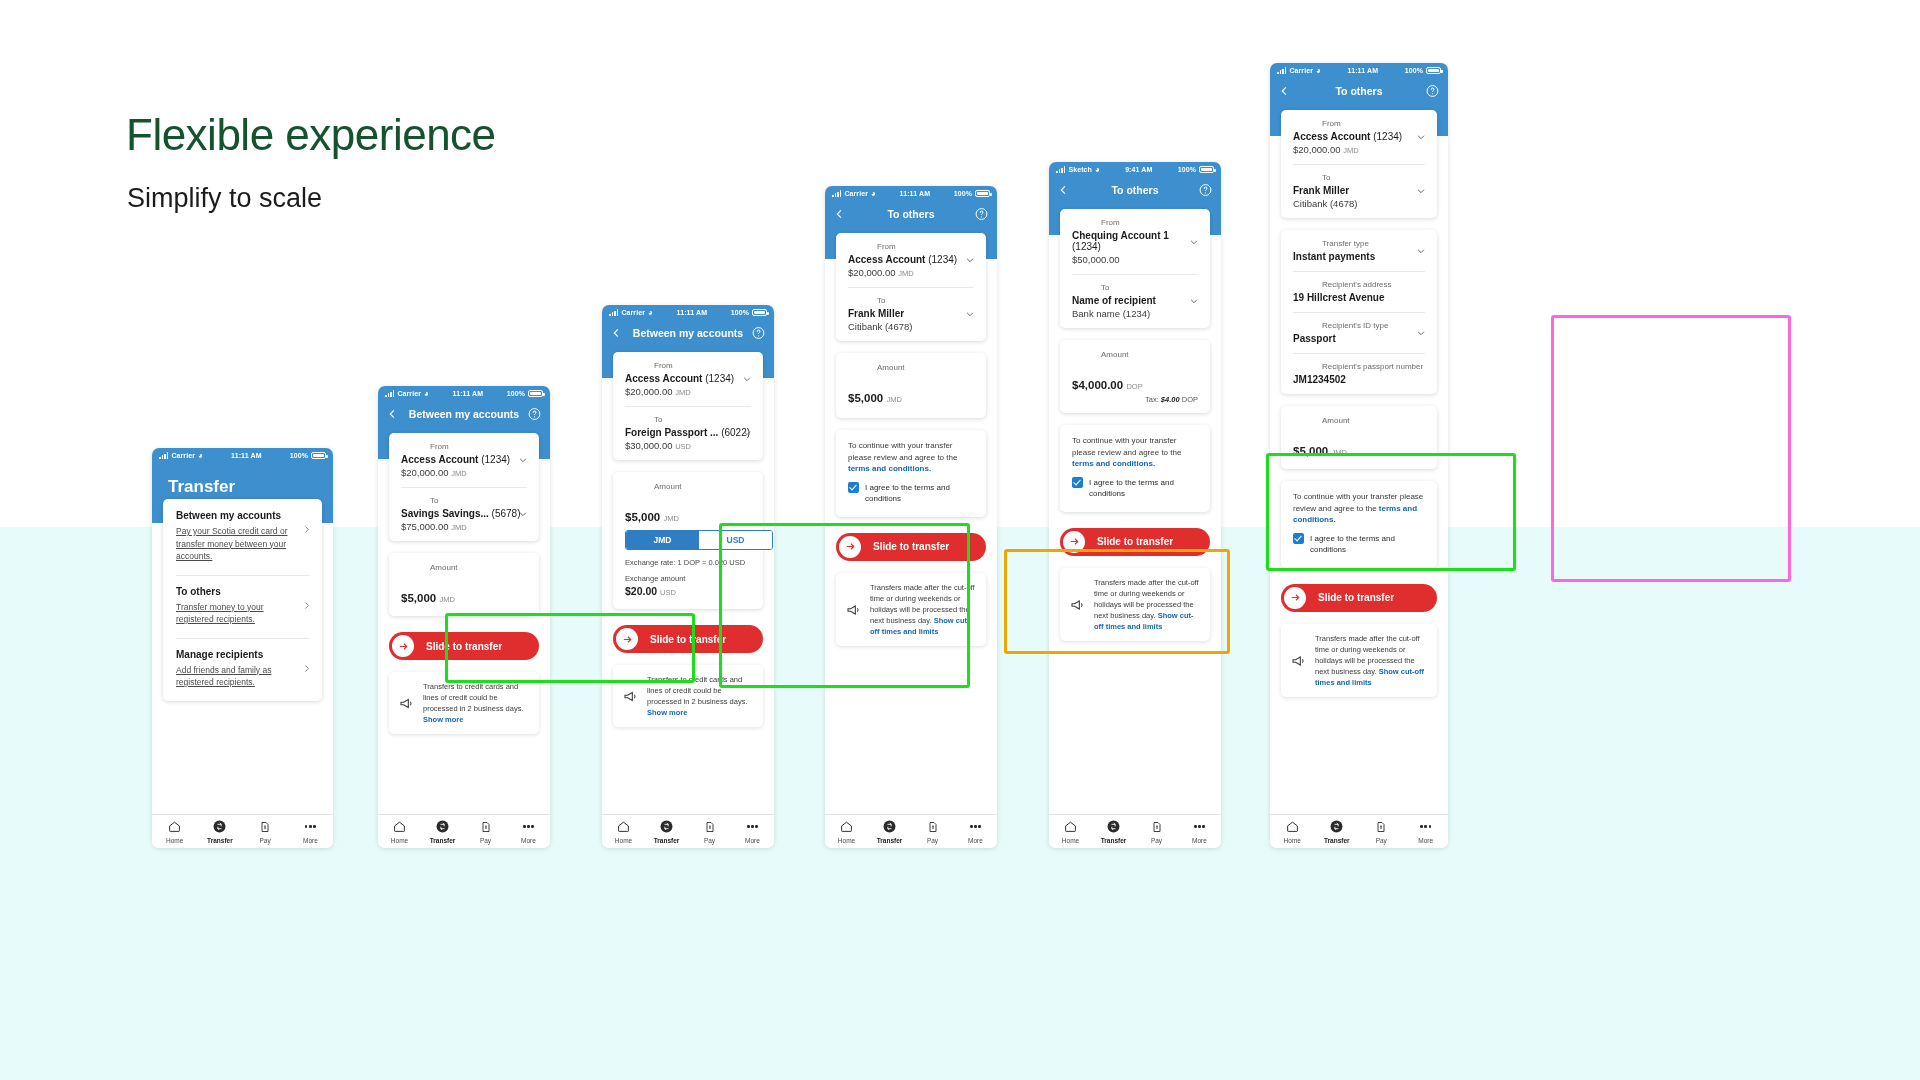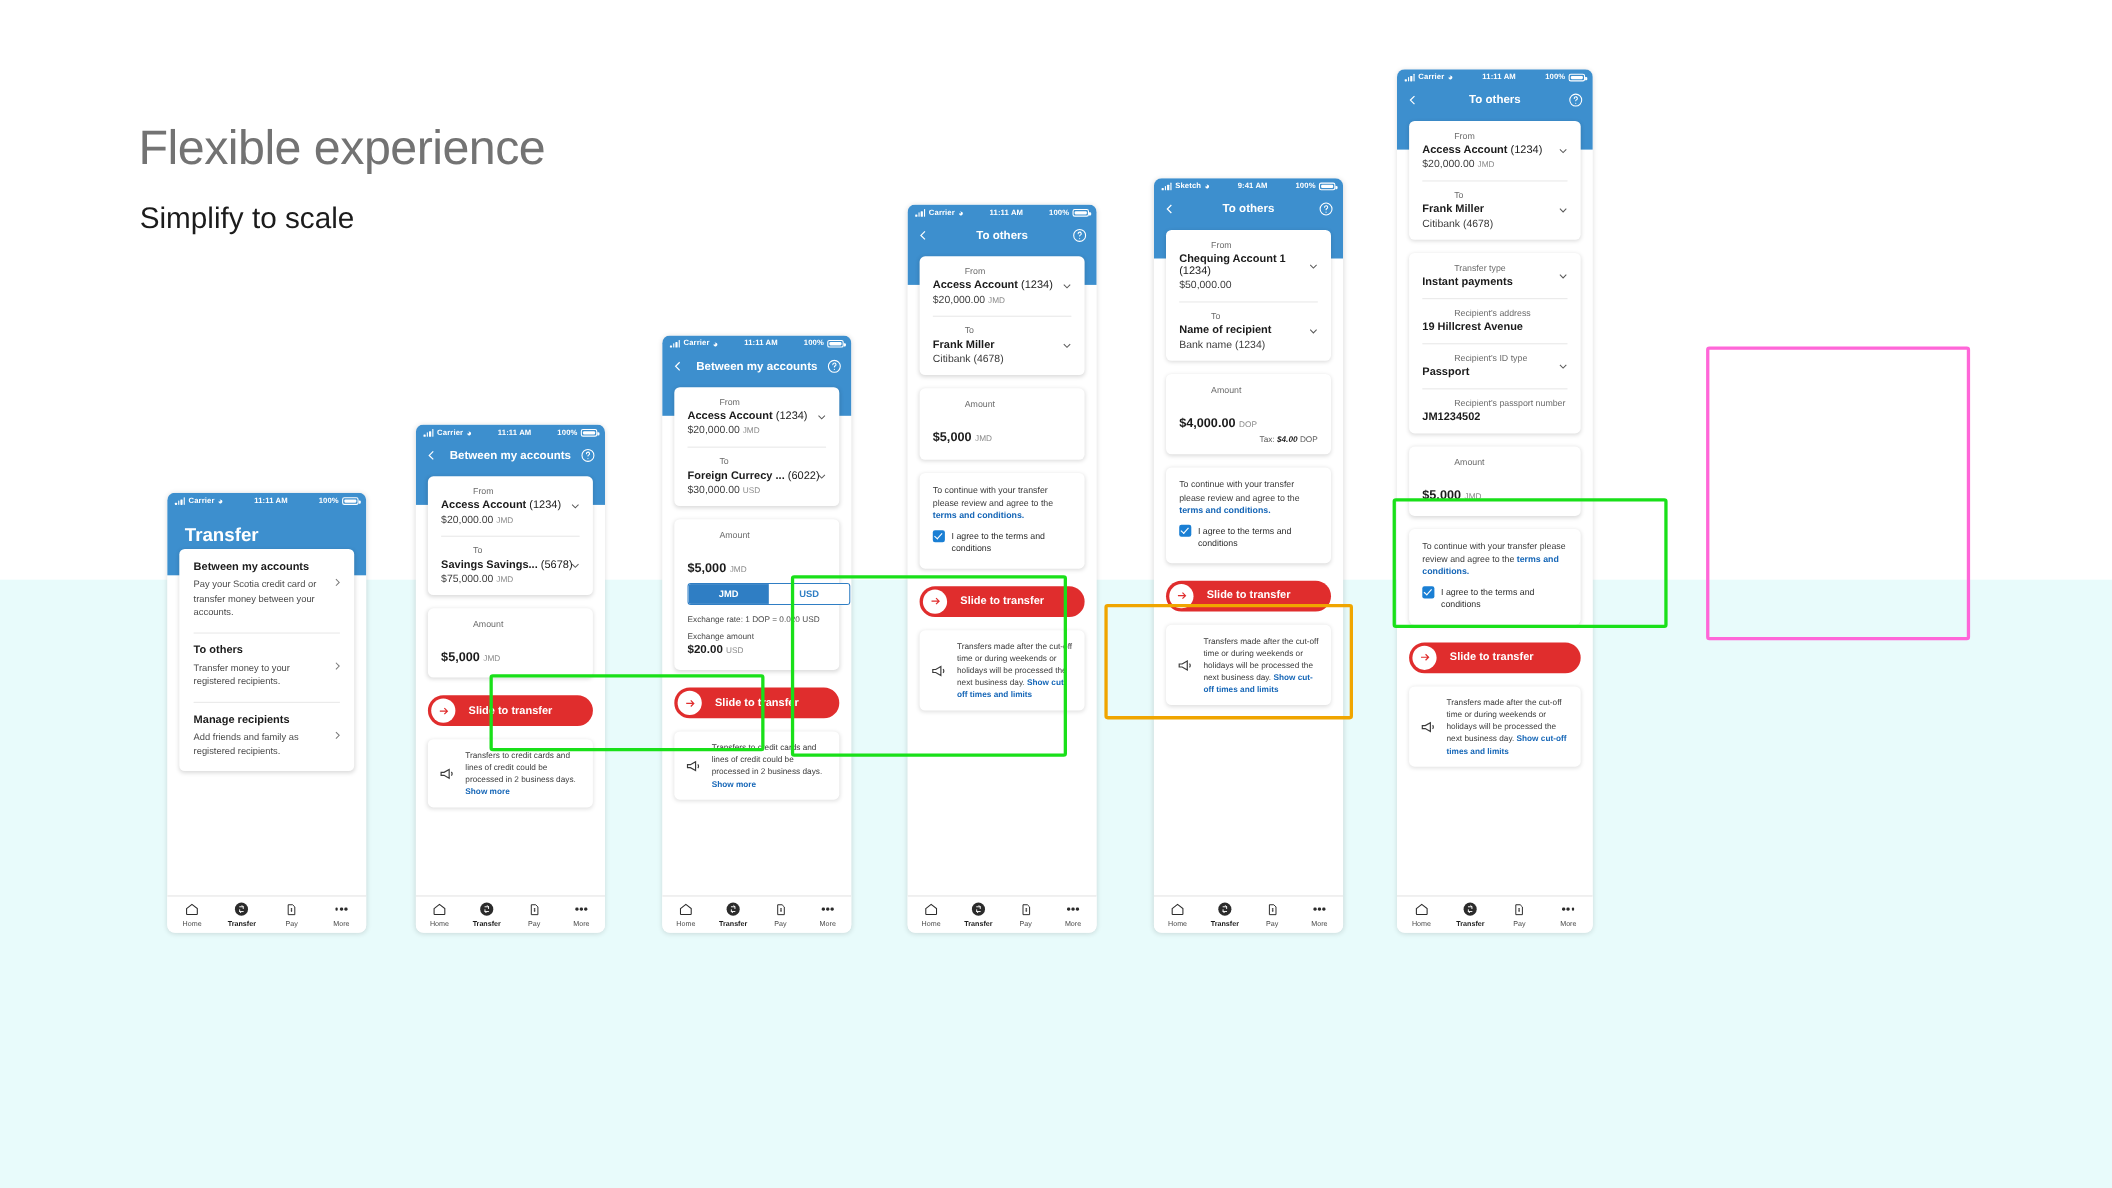--- a/index.html
+++ b/index.html
@@ -13,21 +13,21 @@
 
   
   .band {
     position: absolute; left: 0; top: 527px; width: 1920px; height: 553px;
     background: #e8fbfb;
   }
 
   
   .h1 {
     position: absolute; left: 126px; top: 110px;
-    font-size: 44px; font-weight: 400; color: #737373; letter-spacing: -0.5px;
+    font-size: 44px; font-weight: 400; color: #14532d; letter-spacing: -0.5px;
     white-space: nowrap;
   }
   .h2 {
     position: absolute; left: 127px; top: 183px;
     font-size: 27px; font-weight: 400; color: #1b1b1b; white-space: nowrap;
   }
   .body-copy {
     position: absolute; left: 127px; top: 245px; width: 430px;
     font-size: 19px; line-height: 30px; font-weight: 400; color: #1b1b1b;
   }
@@ -109,21 +109,21 @@
     position: absolute; right: 11px; top: 26px;
     width: 9px; height: 9px;
   }
 
   .menu-row { padding: 11px 13px 12px; position: relative; }
   .menu-row + .menu-row::before {
     content: ""; position: absolute; left: 13px; right: 13px; top: 0;
     height: 1px; background: #e9e9e9;
   }
   .menu-title { font-size: 10px; font-weight: 700; color: #1b1b1b; }
-  .menu-desc { font-size: 8.5px; line-height: 12.5px; color: #4a4a4a; margin-top: 4px; padding-right: 16px; }
+  .menu-desc { font-size: 8.5px; line-height: 12.5px; color: #4a4a4a; margin-top: 4px; padding-right: 16px; text-decoration: underline; }
 
   
   .amt-val { font-size: 11.5px; font-weight: 700; color: #1b1b1b; margin-top: 20px; }
   .amt-val .cur { font-size: 7.5px; font-weight: 400; color: #8a8a8a; }
   .tax {
     position: absolute; right: 12px; bottom: 9px;
     font-size: 7.5px; color: #5a5a5a;
   }
   .tax b { color: #1b1b1b; font-style: italic; }
 
@@ -446,21 +446,21 @@
       <div class="row">
         <div class="lbl">From</div>
         <div class="val"><span>Access Account</span> <span class="light">(1234)</span></div>
         <div class="sub"><span>$20,000.00</span> <span class="cur">JMD</span></div>
         <svg class="chev" viewBox="0 0 24 24" fill="none" stroke="#5a5a5a" stroke-width="2.2">
             <path d="M5 9l7 7 7-7"></path>
           </svg>
       </div>
       <div class="row">
         <div class="lbl">To</div>
-        <div class="val"><span>Foreign Currecy ...</span> <span class="light">(6022)</span></div>
+        <div class="val"><span>Foreign Passport ...</span> <span class="light">(6022)</span></div>
         <div class="sub"><span>$30,000.00</span> <span class="cur">USD</span></div>
         <svg class="chev" viewBox="0 0 24 24" fill="none" stroke="#5a5a5a" stroke-width="2.2">
             <path d="M5 9l7 7 7-7"></path>
           </svg>
       </div>
     </div>
     <div class="card" style="margin-top:12px;">
       <div class="row" style="padding:10px 12px 12px;">
         <div class="lbl">Amount</div>
         <div class="amt-val"><span>$5,000</span> <span class="cur">JMD</span></div>

